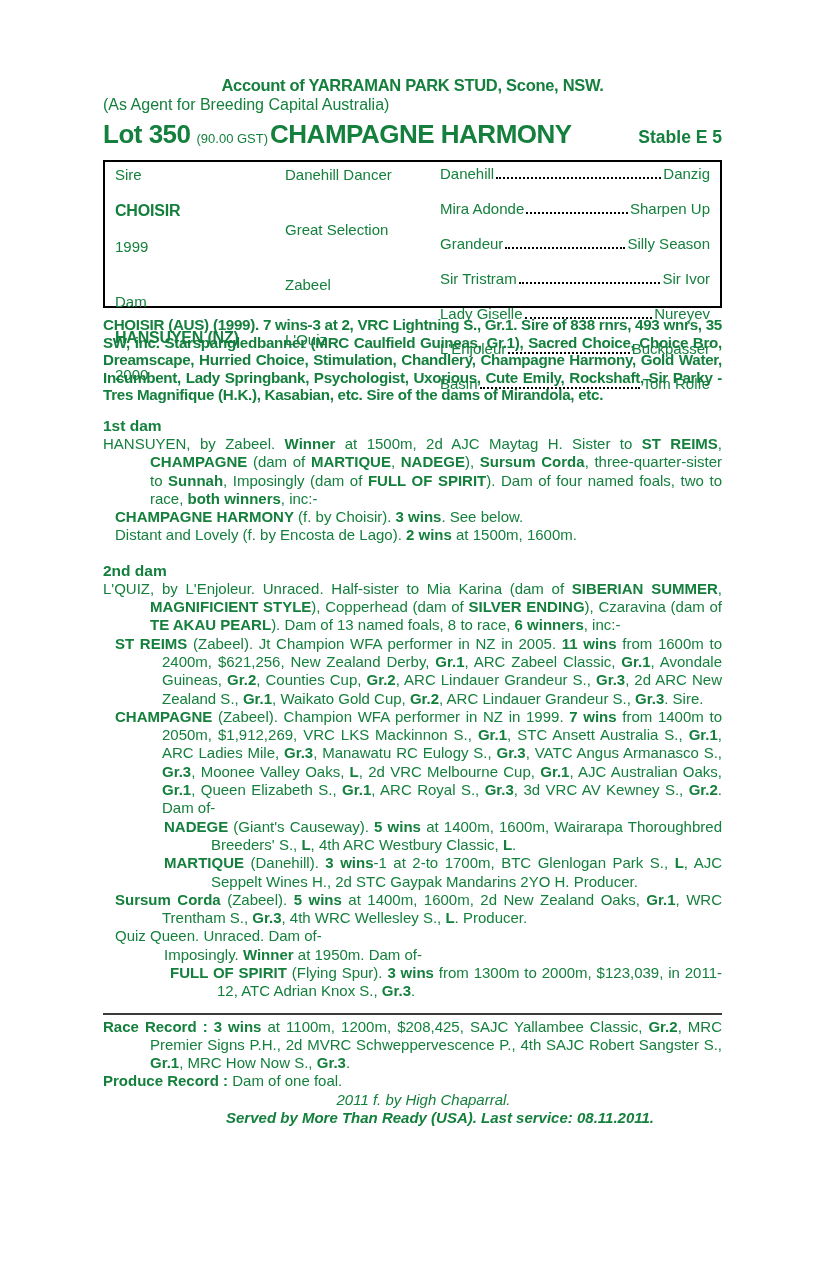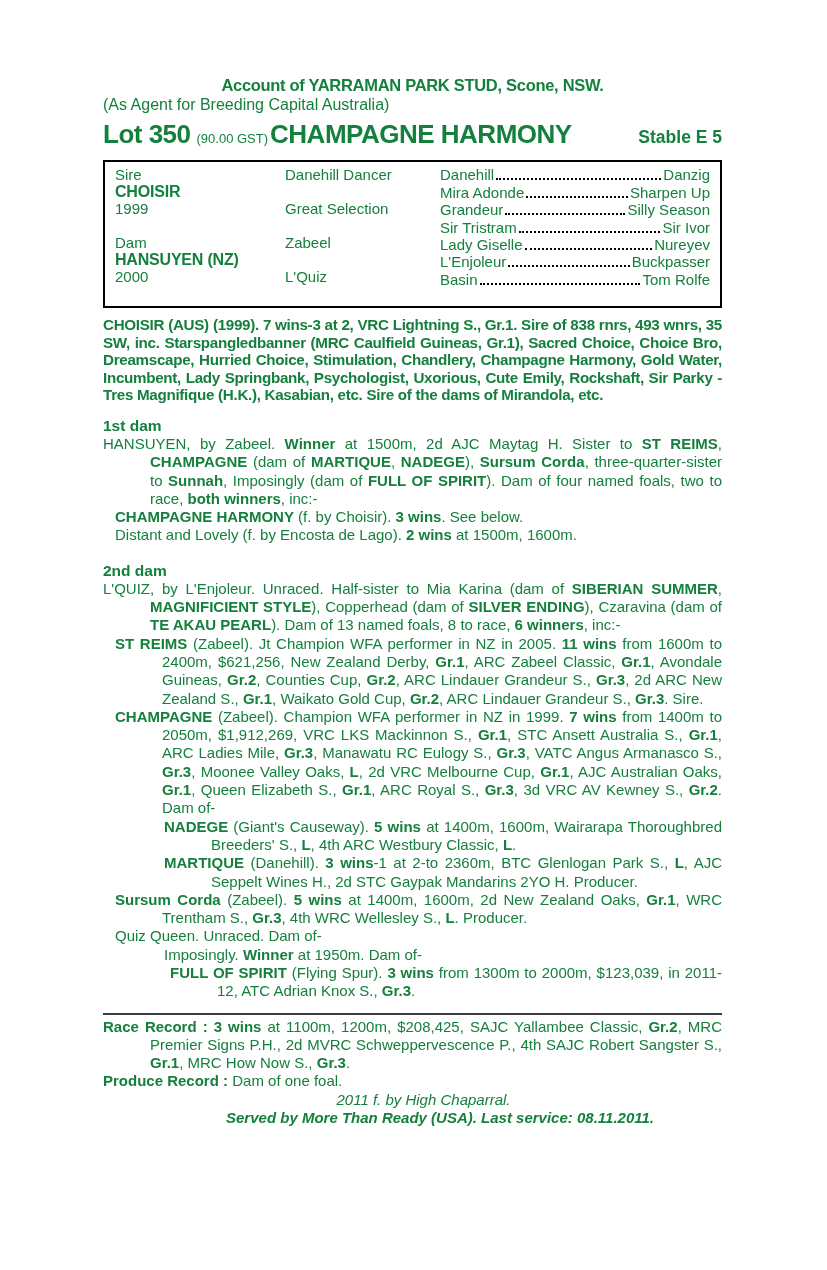--- a/index.html
+++ b/index.html
@@ -28,21 +28,21 @@
   .info-mid   { flex:1; text-align:center; white-space:nowrap; }
   .info-right { width:120px; text-align:right; }
   .brand { display:inline-flex; flex-direction:column; align-items:center; line-height:1; vertical-align:-2px; margin:0 3px; }
   .brand-top    { font-size:10px; font-weight:bold; line-height:9px; }
   .brand-bottom { font-size:13px; font-weight:bold; line-height:12px; }
   
   .pedigree-box {
     border:2px solid #000; margin-top:10px; display:flex;
     padding:4px 10px; height:148px; box-sizing:border-box;
   }
-  .ped-col  { display:flex; flex-direction:column; }
+  .ped-col  { display:flex; flex-direction:column;gap:19px; }
   .ped-col1 { width:170px; }
   .ped-col2 { width:155px; }
   .ped-col3 { flex:1; }
   .ped-line { height:17.4px; font-size:15px; display:flex; align-items:center; white-space:nowrap; }
   .ped-name { font-weight:bold; font-size:16px; letter-spacing:-0.2px; }
   .anc { align-items:flex-end; }
   .anc-name, .anc-parent { line-height:16px; }
   .anc-dots { flex:1; border-bottom:2px dotted #000; margin:0 2px 3px 2px; min-width:8px; }
   
   .sire-summary {
@@ -152,21 +152,21 @@
       </div>
   </div>
 
   <div class="section section-2">
     <div class="sec-heading">2nd dam</div>
     <div>
         <div class="para ind0"><span>L'QUIZ, by L'Enjoleur. Unraced. Half-sister to Mia Karina (dam of </span><span class="b">SIBERIAN SUMMER</span><span>, </span><span class="b">MAGNIFICIENT STYLE</span><span>), Copperhead (dam of </span><span class="b">SILVER ENDING</span><span>), Czaravina (dam of </span><span class="b">TE AKAU PEARL</span><span>). Dam of 13 named foals, 8 to race, </span><span class="b">6 winners</span><span>, inc:-</span></div>
         <div class="para ind1"><span class="b">ST REIMS</span><span> (Zabeel). Jt Champion WFA performer in NZ in 2005. </span><span class="b">11 wins</span><span> from 1600m to 2400m, $621,256, New Zealand Derby, </span><span class="b">Gr.1</span><span>, ARC Zabeel Classic, </span><span class="b">Gr.1</span><span>, Avondale Guineas, </span><span class="b">Gr.2</span><span>, Counties Cup, </span><span class="b">Gr.2</span><span>, ARC Lindauer Grandeur S., </span><span class="b">Gr.3</span><span>, 2d ARC New Zealand S., </span><span class="b">Gr.1</span><span>, Waikato Gold Cup, </span><span class="b">Gr.2</span><span>, ARC Lindauer Grandeur S., </span><span class="b">Gr.3</span><span>. Sire.</span></div>
         <div class="para ind1"><span class="b">CHAMPAGNE</span><span> (Zabeel). Champion WFA performer in NZ in 1999. </span><span class="b">7 wins</span><span> from 1400m to 2050m, $1,912,269, VRC LKS Mackinnon S., </span><span class="b">Gr.1</span><span>, STC Ansett Australia S., </span><span class="b">Gr.1</span><span>, ARC Ladies Mile, </span><span class="b">Gr.3</span><span>, Manawatu RC Eulogy S., </span><span class="b">Gr.3</span><span>, VATC Angus Armanasco S., </span><span class="b">Gr.3</span><span>, Moonee Valley Oaks, </span><span class="b">L</span><span>, 2d VRC Melbourne Cup, </span><span class="b">Gr.1</span><span>, AJC Australian Oaks, </span><span class="b">Gr.1</span><span>, Queen Elizabeth S., </span><span class="b">Gr.1</span><span>, ARC Royal S., </span><span class="b">Gr.3</span><span>, 3d VRC AV Kewney S., </span><span class="b">Gr.2</span><span>. Dam of-</span></div>
         <div class="para ind2"><span class="b">NADEGE</span><span> (Giant's Causeway). </span><span class="b">5 wins</span><span> at 1400m, 1600m, Wairarapa Thoroughbred Breeders' S., </span><span class="b">L</span><span>, 4th ARC Westbury Classic, </span><span class="b">L</span><span>.</span></div>
-        <div class="para ind2"><span class="b">MARTIQUE</span><span> (Danehill). </span><span class="b">3 wins</span><span>-1 at 2-to 2360m, BTC Glenlogan Park S., </span><span class="b">L</span><span>, AJC Seppelt Wines H., 2d STC Gaypak Mandarins 2YO H. Producer.</span></div>
+        <div class="para ind2"><span class="b">MARTIQUE</span><span> (Danehill). </span><span class="b">3 wins</span><span>-1 at 2-to 1700m, BTC Glenlogan Park S., </span><span class="b">L</span><span>, AJC Seppelt Wines H., 2d STC Gaypak Mandarins 2YO H. Producer.</span></div>
         <div class="para ind1"><span class="b">Sursum Corda</span><span> (Zabeel). </span><span class="b">5 wins</span><span> at 1400m, 1600m, 2d New Zealand Oaks, </span><span class="b">Gr.1</span><span>, WRC Trentham S., </span><span class="b">Gr.3</span><span>, 4th WRC Wellesley S., </span><span class="b">L</span><span>. Producer.</span></div>
         <div class="para ind1"><span>Quiz Queen. Unraced. Dam of-</span></div>
         <div class="para ind2"><span>Imposingly. </span><span class="b">Winner</span><span> at 1950m. Dam of-</span></div>
         <div class="para ind3"><span class="b">FULL OF SPIRIT</span><span> (Flying Spur). </span><span class="b">3 wins</span><span> from 1300m to 2000m, $123,039, in 2011-12, ATC Adrian Knox S., </span><span class="b">Gr.3</span><span>.</span></div>
       </div>
   </div>
 
   <hr class="rule">
   <div>
       <div class="para ind0"><span class="b">Race Record : 3 wins</span><span> at 1100m, 1200m, $208,425, SAJC Yallambee Classic, </span><span class="b">Gr.2</span><span>, MRC Premier Signs P.H., 2d MVRC Schweppervescence P., 4th SAJC Robert Sangster S., </span><span class="b">Gr.1</span><span>, MRC How Now S., </span><span class="b">Gr.3</span><span>.</span></div>

